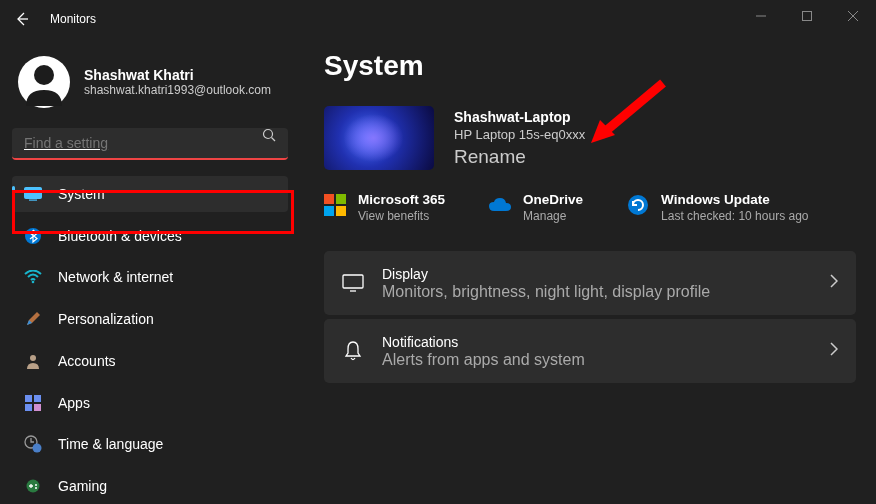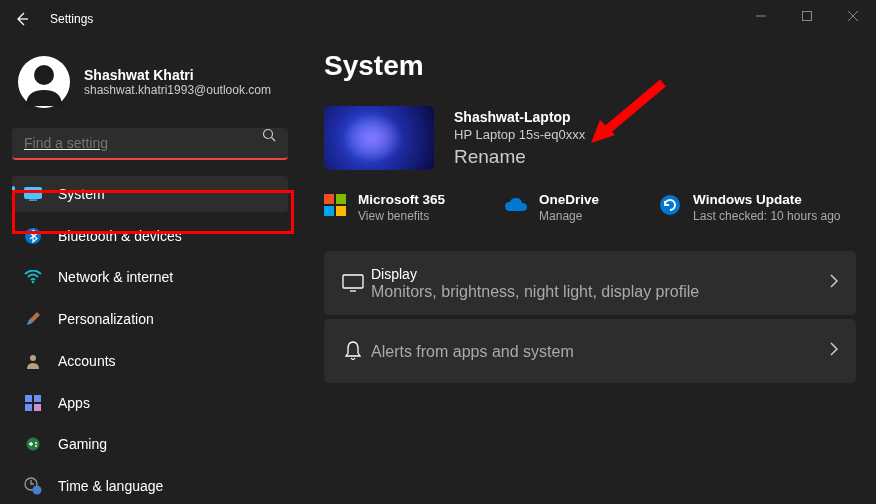--- a/index.html
+++ b/index.html
@@ -32,47 +32,47 @@
   .main { flex: 1; padding: 12px 20px 0 24px; overflow: hidden; }
   .page-title { font-size: 28px; font-weight: 600; margin-bottom: 24px; }
   
   .device-row { display: flex; gap: 20px; align-items: center; margin-bottom: 22px; }
   .device-thumb { width: 110px; height: 64px; border-radius: 5px; background: radial-gradient(circle at 40% 50%, #4a6fff 0%, #2030b0 40%, #0a0a40 100%); overflow: hidden; position: relative; }
   .device-thumb::after { content:""; position:absolute; inset:0; background: radial-gradient(ellipse 50px 40px at 45% 50%, rgba(140,120,255,0.9), transparent 60%); }
   .device-name { font-size: 14px; font-weight: 600; }
   .device-model { font-size: 13px; color: #ccc; margin-top: 2px; }
   .rename-link { font-size: 19px; color: #ccc; margin-top: 4px; cursor: pointer; }
   
-  .service-row { display: flex; gap: 60px; margin-bottom: 28px; }
+  .service-row { display: flex; gap: 44px; margin-bottom: 28px; }
   .service { display: flex; gap: 12px; align-items: flex-start; }
   .service-icon { width: 22px; height: 22px; flex-shrink: 0; margin-top: 2px; }
   .service-title { font-size: 13.5px; font-weight: 600; }
   .service-sub { font-size: 12px; color: #aaa; margin-top: 2px; }
   
   .settings-list { display: flex; flex-direction: column; gap: 4px; }
-  .setting-card { background: #2d2d2d; border-radius: 5px; height: 64px; display: flex; align-items: center; padding: 0 18px; gap: 7px; cursor: pointer; }
+  .setting-card { background: #2d2d2d; border-radius: 5px; height: 64px; display: flex; align-items: center; padding: 0 18px; gap: 18px; cursor: pointer; }
   .setting-icon { width: 22px; height: 22px; display: flex; align-items: center; justify-content: center; color: #fff; flex-shrink: 0; }
   .setting-text { flex: 1; }
   .setting-title { font-size: 14px; font-weight: 400; }
   .setting-sub { font-size: 16px; color: #aaa; margin-top: 1px; }
   .chevron { color: #ccc; }
   
   .arrow-overlay { position: absolute; left: 585px; top: 75px; pointer-events: none; z-index: 20; }
 </style>
 </head>
 <body>
 
 <div class="titlebar">
   <div class="back-btn">
     <svg width="16" height="16" viewBox="0 0 16 16">
         <path d="M10 2 L4 8 L10 14" stroke="#fff" stroke-width="1.3" fill="none"></path>
         <path d="M4 8 H14" stroke="#fff" stroke-width="1.3"></path>
       </svg>
   </div>
-  <div class="title">Settings</div>
+  <div class="title">Monitors</div>
   <div class="win-controls">
     <div class="win-btn">
         <svg width="10" height="10">
           <path d="M0 5 H10" stroke="#888" stroke-width="1"></path>
         </svg>
       </div>
     <div class="win-btn">
         <svg width="10" height="10">
           <rect x="0.5" y="0.5" width="9" height="9" stroke="#888" fill="none"></rect>
         </svg>
@@ -160,38 +160,38 @@
             <rect x="0" y="0" width="7" height="7" fill="#6b8ff0"></rect>
             <rect x="9" y="0" width="7" height="7" fill="#6b8ff0"></rect>
             <rect x="0" y="9" width="7" height="7" fill="#6b8ff0"></rect>
             <rect x="9" y="9" width="7" height="7" fill="#d08fd0"></rect>
           </svg>
         </span>
       <span>Apps</span>
     </div>
     <div class="nav-item">
       <span class="nav-icon">
+          <svg width="18" height="18" viewBox="0 0 18 18">
+            <circle cx="7" cy="7" r="6" stroke="#999" fill="none" stroke-width="1.3"></circle>
+            <path d="M7 3 V7 H10" stroke="#999" stroke-width="1.3" fill="none"></path>
+            <circle cx="13" cy="13" r="4.5" fill="#4a7fc8"></circle>
+          </svg>
+        </span>
+      <span>Time &amp; language</span>
+    </div>
+    <div class="nav-item">
+      <span class="nav-icon">
           <svg width="18" height="14" viewBox="0 0 18 14">
             <circle cx="9" cy="7" r="6.5" fill="#2a7a40"></circle>
             <path d="M5 7 H9 M7 5 V9" stroke="#fff" stroke-width="1.3"></path>
             <circle cx="12" cy="6" r="1" fill="#fff"></circle>
             <circle cx="12" cy="9" r="1" fill="#fff"></circle>
           </svg>
         </span>
       <span>Gaming</span>
-    </div>
-    <div class="nav-item">
-      <span class="nav-icon">
-          <svg width="18" height="18" viewBox="0 0 18 18">
-            <circle cx="7" cy="7" r="6" stroke="#999" fill="none" stroke-width="1.3"></circle>
-            <path d="M7 3 V7 H10" stroke="#999" stroke-width="1.3" fill="none"></path>
-            <circle cx="13" cy="13" r="4.5" fill="#4a7fc8"></circle>
-          </svg>
-        </span>
-      <span>Time &amp; language</span>
     </div>
   </div>
 
   <div class="main">
     <div class="page-title">System</div>
 
     <div class="device-row">
       <div class="device-thumb"></div>
       <div>
         <div class="device-name">Shashwat-Laptop</div>
@@ -252,20 +252,21 @@
             </svg></span>
       </div>
       <div class="setting-card">
         <span class="setting-icon">
             <svg width="18" height="20" viewBox="0 0 18 20">
               <path d="M9 1 Q14 1 14 8 L14 12 L16 15 H2 L4 12 L4 8 Q4 1 9 1 Z" stroke="#fff" fill="none" stroke-width="1.3"></path>
               <path d="M7 17 Q9 20 11 17" stroke="#fff" fill="none" stroke-width="1.3"></path>
             </svg>
           </span>
         <div class="setting-text">
+          <div class="setting-title">Notifications</div>
           <div class="setting-sub">Alerts from apps and system</div>
         </div>
         <span class="chevron"><svg width="8" height="14" viewBox="0 0 8 14">
               <path d="M1 1 L7 7 L1 13" stroke="#ccc" stroke-width="1.5" fill="none"></path>
             </svg></span>
       </div>
     </div>
   </div>
 </div>
 

